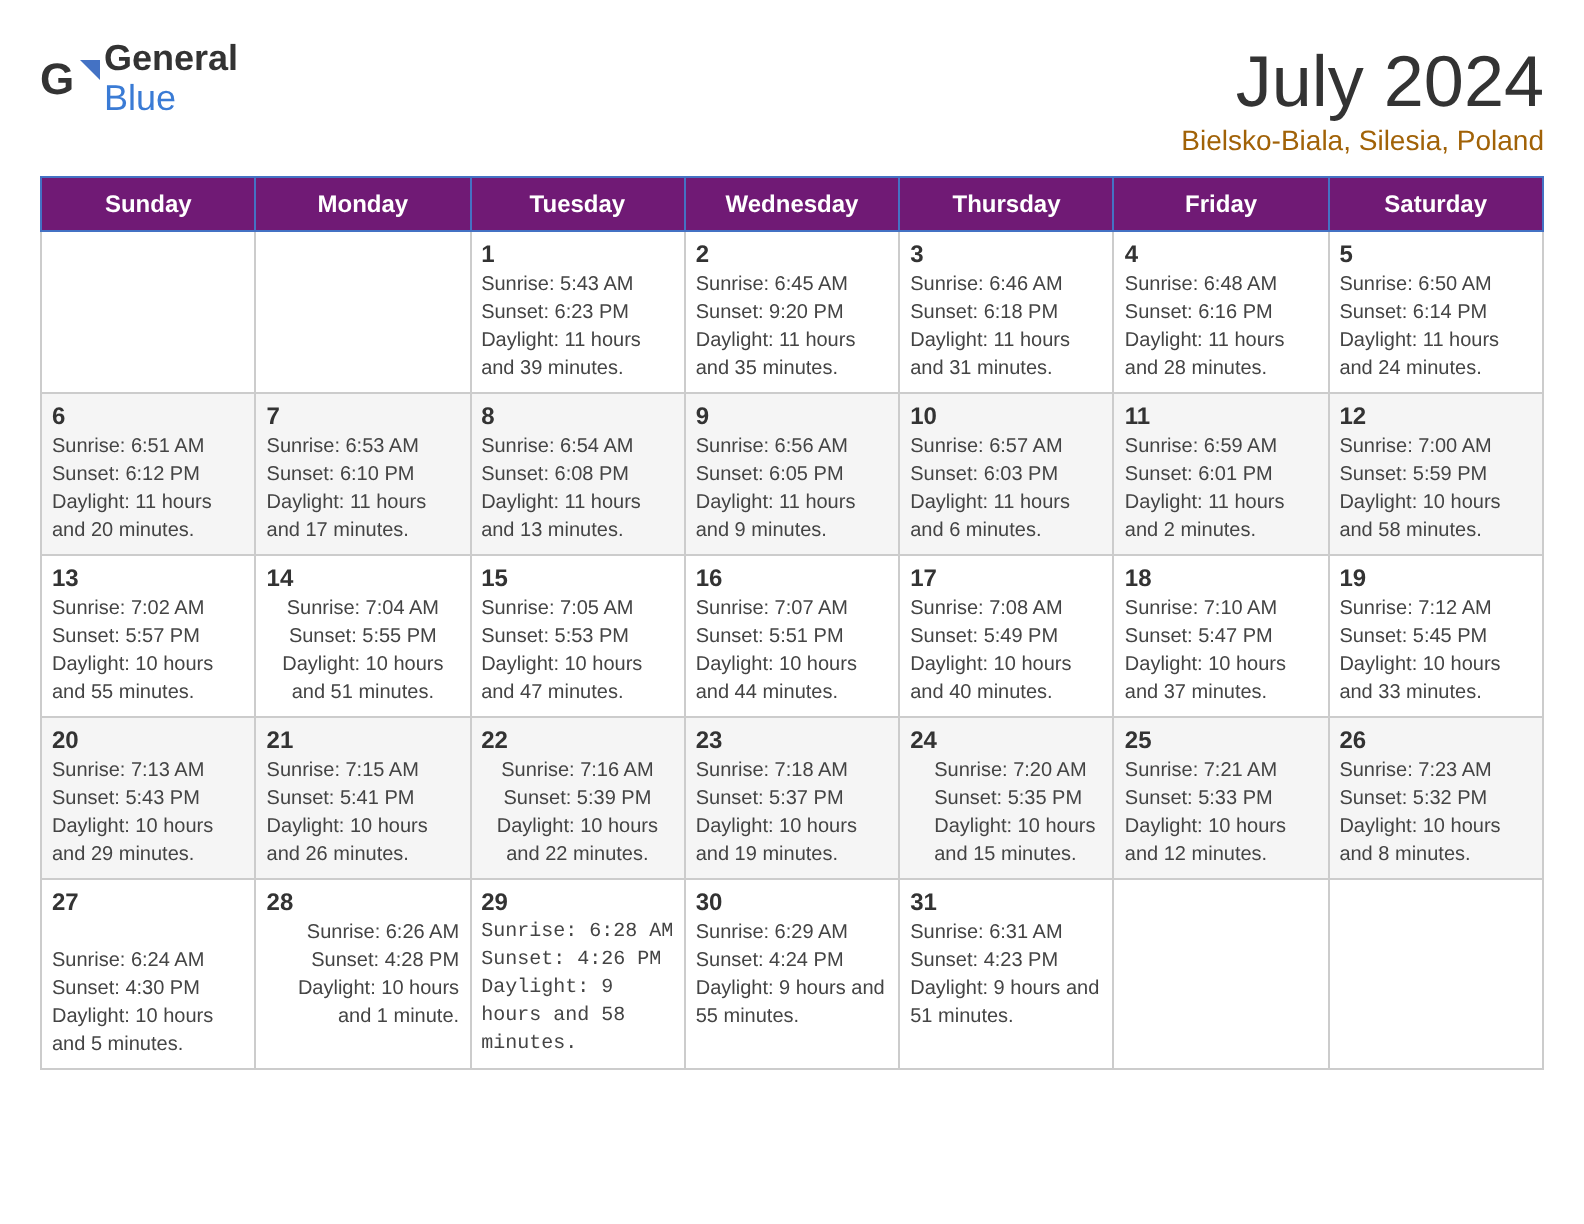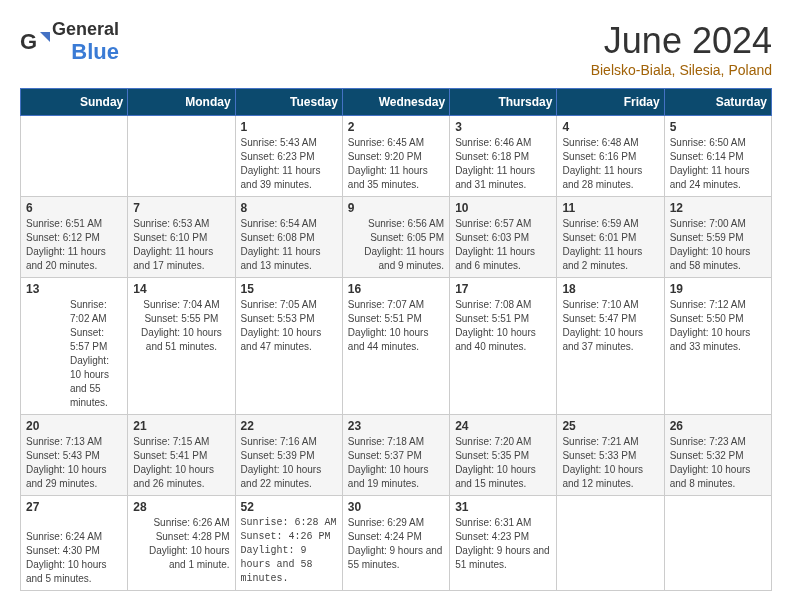--- a/index.html
+++ b/index.html
@@ -24,24 +24,23 @@
       display: flex;
       flex-direction: column;
       line-height: 1.1;
     }
     .logo-general {
       font-size: 18px;
       font-weight: bold;
       color: #333;
     }
     .logo-blue {
-      font-size: 22px;
-      font-weight: bold;
+      font-size: 18px;
+      font-weight: normal;
       color: #3a7bd5;
-      text-align: right;
     }
     .logo-icon {
       width: 30px;
       height: 30px;
       margin-right: 2px;
     }
     .title-section {
       text-align: right;
     }
     .month-title {
@@ -52,24 +51,24 @@
     .subtitle {
       font-size: 14px;
       color: #a16207;
     }
     .calendar {
       width: 100%;
       border-collapse: collapse;
       font-size: 11px;
     }
     .calendar th {
-      background-color: #0c4a6e;
+      background-color: #701a75;
       color: white;
       padding: 6px 4px;
-      text-align: right;
+      text-align: center;
       font-size: 12px;
       font-weight: bold;
       border: 1px solid #4472C4;
     }
     .calendar td {
       border: 1px solid #ccc;
       padding: 4px 5px;
       vertical-align: top;
       width: 107px;
       min-height: 80px;
@@ -102,21 +101,21 @@
     <svg class="logo-icon" viewBox="0 0 30 30">
       <text x="0" y="22" font-size="22" font-weight="bold" fill="#333">G</text>
       <polygon points="20,5 30,5 30,15" fill="#4472C4"></polygon>
     </svg>
     <div class="logo-text">
       <span class="logo-general">General</span>
       <span class="logo-blue">Blue</span>
     </div>
   </div>
   <div class="title-section">
-    <div class="month-title">June 2024</div>
+    <div class="month-title">July 2024</div>
     <div class="subtitle">Bielsko-Biala, Silesia, Poland</div>
   </div>
 </div>
 
 <table class="calendar">
   <thead>
     <tr>
     <th>Sunday</th>
         <th>Monday</th>
         <th>Tuesday</th>
@@ -175,21 +174,21 @@
 Daylight: 11 hours and 17 minutes.</div>
         </td>
         <td>
           <span class="day-number">8</span>
           <div class="day-info" style="white-space: pre-line;">Sunrise: 6:54 AM
 Sunset: 6:08 PM
 Daylight: 11 hours and 13 minutes.</div>
         </td>
         <td>
           <span class="day-number">9</span>
-          <div class="day-info" style="white-space: pre-line; text-align: right;">Sunrise: 6:56 AM
+          <div class="day-info" style="white-space: pre-line;">Sunrise: 6:56 AM
 Sunset: 6:05 PM
 Daylight: 11 hours and 9 minutes.</div>
         </td>
         <td>
           <span class="day-number">10</span>
           <div class="day-info" style="white-space: pre-line;">Sunrise: 6:57 AM
 Sunset: 6:03 PM
 Daylight: 11 hours and 6 minutes.</div>
         </td>
         <td>
@@ -201,21 +200,21 @@
         <td>
           <span class="day-number">12</span>
           <div class="day-info" style="white-space: pre-line;">Sunrise: 7:00 AM
 Sunset: 5:59 PM
 Daylight: 10 hours and 58 minutes.</div>
         </td>
       </tr>
       <tr>
         <td>
           <span class="day-number">13</span>
-          <div class="day-info" style="white-space: pre-line; margin-left: 44px;">Sunrise: 7:02 AM
+          <div class="day-info" style="white-space: pre-line;">Sunrise: 7:02 AM
 Sunset: 5:57 PM
 Daylight: 10 hours and 55 minutes.</div>
         </td>
         <td>
           <span class="day-number">14</span>
           <div class="day-info" style="white-space: pre-line; text-align: center;">Sunrise: 7:04 AM
 Sunset: 5:55 PM
 Daylight: 10 hours and 51 minutes.</div>
         </td>
         <td>
@@ -226,64 +225,64 @@
         </td>
         <td>
           <span class="day-number">16</span>
           <div class="day-info" style="white-space: pre-line;">Sunrise: 7:07 AM
 Sunset: 5:51 PM
 Daylight: 10 hours and 44 minutes.</div>
         </td>
         <td>
           <span class="day-number">17</span>
           <div class="day-info" style="white-space: pre-line;">Sunrise: 7:08 AM
-Sunset: 5:51 PM
+Sunset: 5:49 PM
 Daylight: 10 hours and 40 minutes.</div>
         </td>
         <td>
           <span class="day-number">18</span>
           <div class="day-info" style="white-space: pre-line;">Sunrise: 7:10 AM
 Sunset: 5:47 PM
 Daylight: 10 hours and 37 minutes.</div>
         </td>
         <td>
           <span class="day-number">19</span>
           <div class="day-info" style="white-space: pre-line;">Sunrise: 7:12 AM
-Sunset: 5:50 PM
+Sunset: 5:45 PM
 Daylight: 10 hours and 33 minutes.</div>
         </td>
       </tr>
       <tr>
         <td>
           <span class="day-number">20</span>
           <div class="day-info" style="white-space: pre-line;">Sunrise: 7:13 AM
 Sunset: 5:43 PM
 Daylight: 10 hours and 29 minutes.</div>
         </td>
         <td>
           <span class="day-number">21</span>
           <div class="day-info" style="white-space: pre-line;">Sunrise: 7:15 AM
 Sunset: 5:41 PM
 Daylight: 10 hours and 26 minutes.</div>
         </td>
         <td>
           <span class="day-number">22</span>
-          <div class="day-info" style="white-space: pre-line;">Sunrise: 7:16 AM
+          <div class="day-info" style="white-space: pre-line; text-align: center;">Sunrise: 7:16 AM
 Sunset: 5:39 PM
 Daylight: 10 hours and 22 minutes.</div>
         </td>
         <td>
           <span class="day-number">23</span>
           <div class="day-info" style="white-space: pre-line;">Sunrise: 7:18 AM
 Sunset: 5:37 PM
 Daylight: 10 hours and 19 minutes.</div>
         </td>
         <td>
           <span class="day-number">24</span>
-          <div class="day-info" style="white-space: pre-line;">Sunrise: 7:20 AM
+          <div class="day-info" style="white-space: pre-line; margin-left: 12px;">Sunrise: 7:20 AM
 Sunset: 5:35 PM
 Daylight: 10 hours and 15 minutes.</div>
         </td>
         <td>
           <span class="day-number">25</span>
           <div class="day-info" style="white-space: pre-line;">Sunrise: 7:21 AM
 Sunset: 5:33 PM
 Daylight: 10 hours and 12 minutes.</div>
         </td>
         <td>
@@ -300,21 +299,21 @@
 Sunset: 4:30 PM
 Daylight: 10 hours and 5 minutes.</div>
         </td>
         <td>
           <span class="day-number">28</span>
           <div class="day-info" style="white-space: pre-line; text-align: right;">Sunrise: 6:26 AM
 Sunset: 4:28 PM
 Daylight: 10 hours and 1 minute.</div>
         </td>
         <td>
-          <span class="day-number">52</span>
+          <span class="day-number">29</span>
           <div class="day-info" style="white-space: pre-line; font-family: Liberation Mono, monospace;">Sunrise: 6:28 AM
 Sunset: 4:26 PM
 Daylight: 9 hours and 58 minutes.</div>
         </td>
         <td>
           <span class="day-number">30</span>
           <div class="day-info" style="white-space: pre-line;">Sunrise: 6:29 AM
 Sunset: 4:24 PM
 Daylight: 9 hours and 55 minutes.</div>
         </td>

